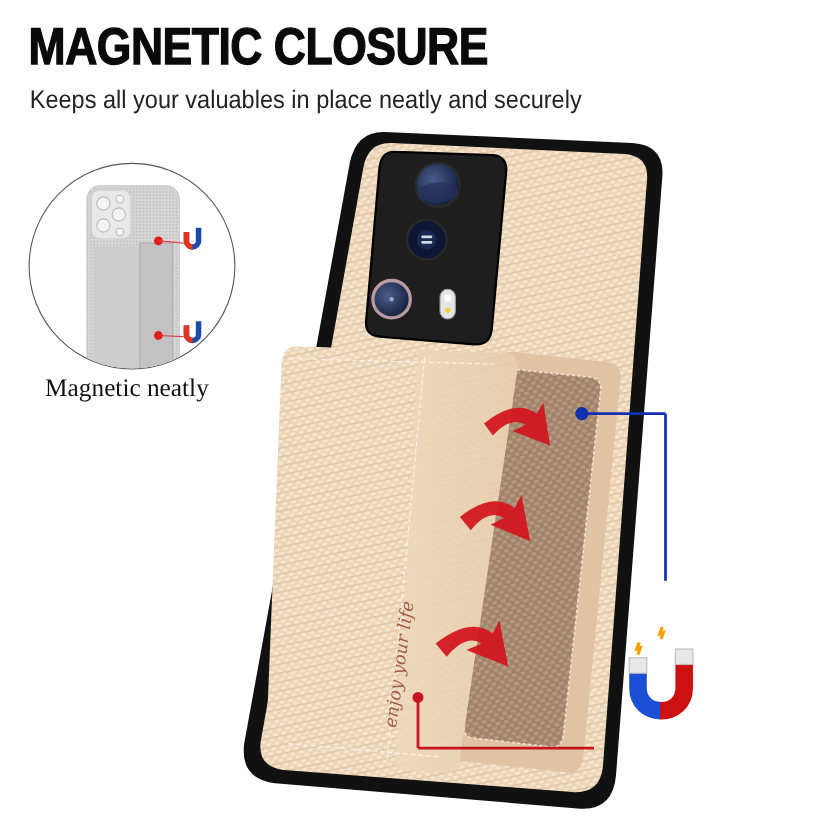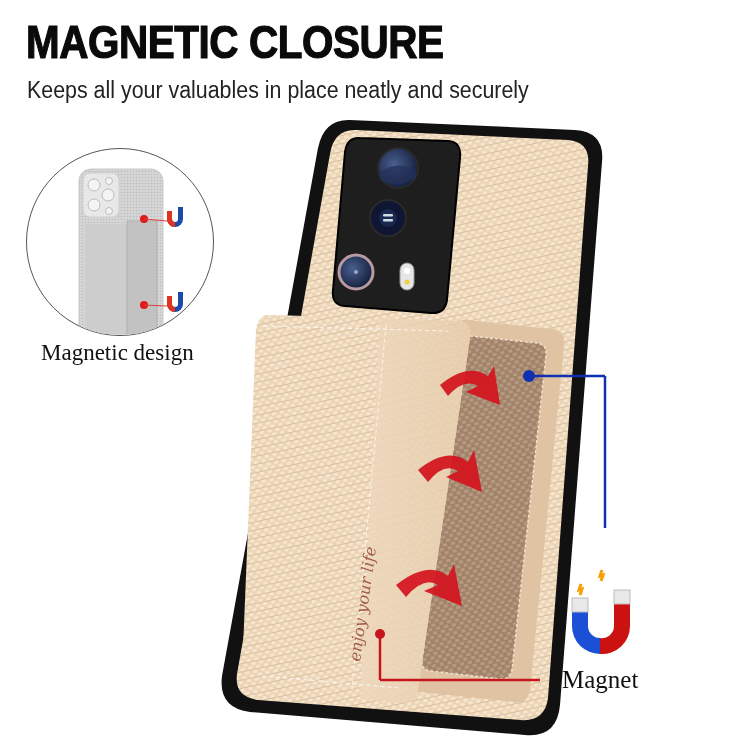--- a/index.html
+++ b/index.html
@@ -43,21 +43,21 @@
     <g transform="translate(138,58)">
       <path d="M2 4 v8 a8 8 0 0 0 16 0 v-12 h-5 v12 a3 3 0 0 1 -6 0 v-8z" fill="#1b4aa8"></path>
       <path d="M2 4 v8 a8 8 0 0 0 8 8 v-5 a3 3 0 0 1 -3 -3 v-8z" fill="#e0341f"></path>
     </g>
     <g transform="translate(138,143)">
       <path d="M2 4 v8 a8 8 0 0 0 16 0 v-12 h-5 v12 a3 3 0 0 1 -6 0 v-8z" fill="#1b4aa8"></path>
       <path d="M2 4 v8 a8 8 0 0 0 8 8 v-5 a3 3 0 0 1 -3 -3 v-8z" fill="#e0341f"></path>
     </g>
   </svg>
 </div>
-<div class="inset-label">Magnetic design</div>
+<div class="inset-label">Magnetic neatly</div>
 
 <svg width="750" height="750" viewBox="0 0 750 750">
   <defs>
     <pattern id="weave" width="8" height="8" patternUnits="userSpaceOnUse" patternTransform="rotate(-12)">
       <rect width="8" height="8" fill="#ecd4b6"></rect>
       <rect x="0" y="0" width="4" height="3" fill="#f6e6cf"></rect>
       <rect x="4" y="4" width="4" height="3" fill="#f6e6cf"></rect>
       <rect x="0" y="3" width="8" height="1" fill="#d9bf9e"></rect>
     </pattern>
     <pattern id="weaveDark" width="8" height="8" patternUnits="userSpaceOnUse" patternTransform="rotate(-12)">
@@ -123,14 +123,13 @@
     <path d="M16 6 l-2 6 l3 -1 l-2 6" stroke="#f5a000" stroke-width="3" fill="none"></path>
     <path d="M37 -8 l-2 6 l3 -1 l-2 6" stroke="#f5a000" stroke-width="3" fill="none"></path>
     <path d="M7 34 v14 a28 28 0 0 0 28 28 v-16 a12 12 0 0 1 -12 -12 v-14z" fill="#1a4fd6"></path>
     <path d="M35 76 a28 28 0 0 0 30 -28 v-22 h-16 v22 a12 12 0 0 1 -14 12z" fill="#cc1111"></path>
     <rect x="7" y="20" width="16" height="14" fill="#e8e8e8" stroke="#bbb"></rect>
     <rect x="49" y="12" width="16" height="14" fill="#e8e8e8" stroke="#bbb"></rect>
   </g>
 </svg>
 
 <div class="magnet-label">
-  <span>Magnet</span>
 </div>
 
 </body></html>

